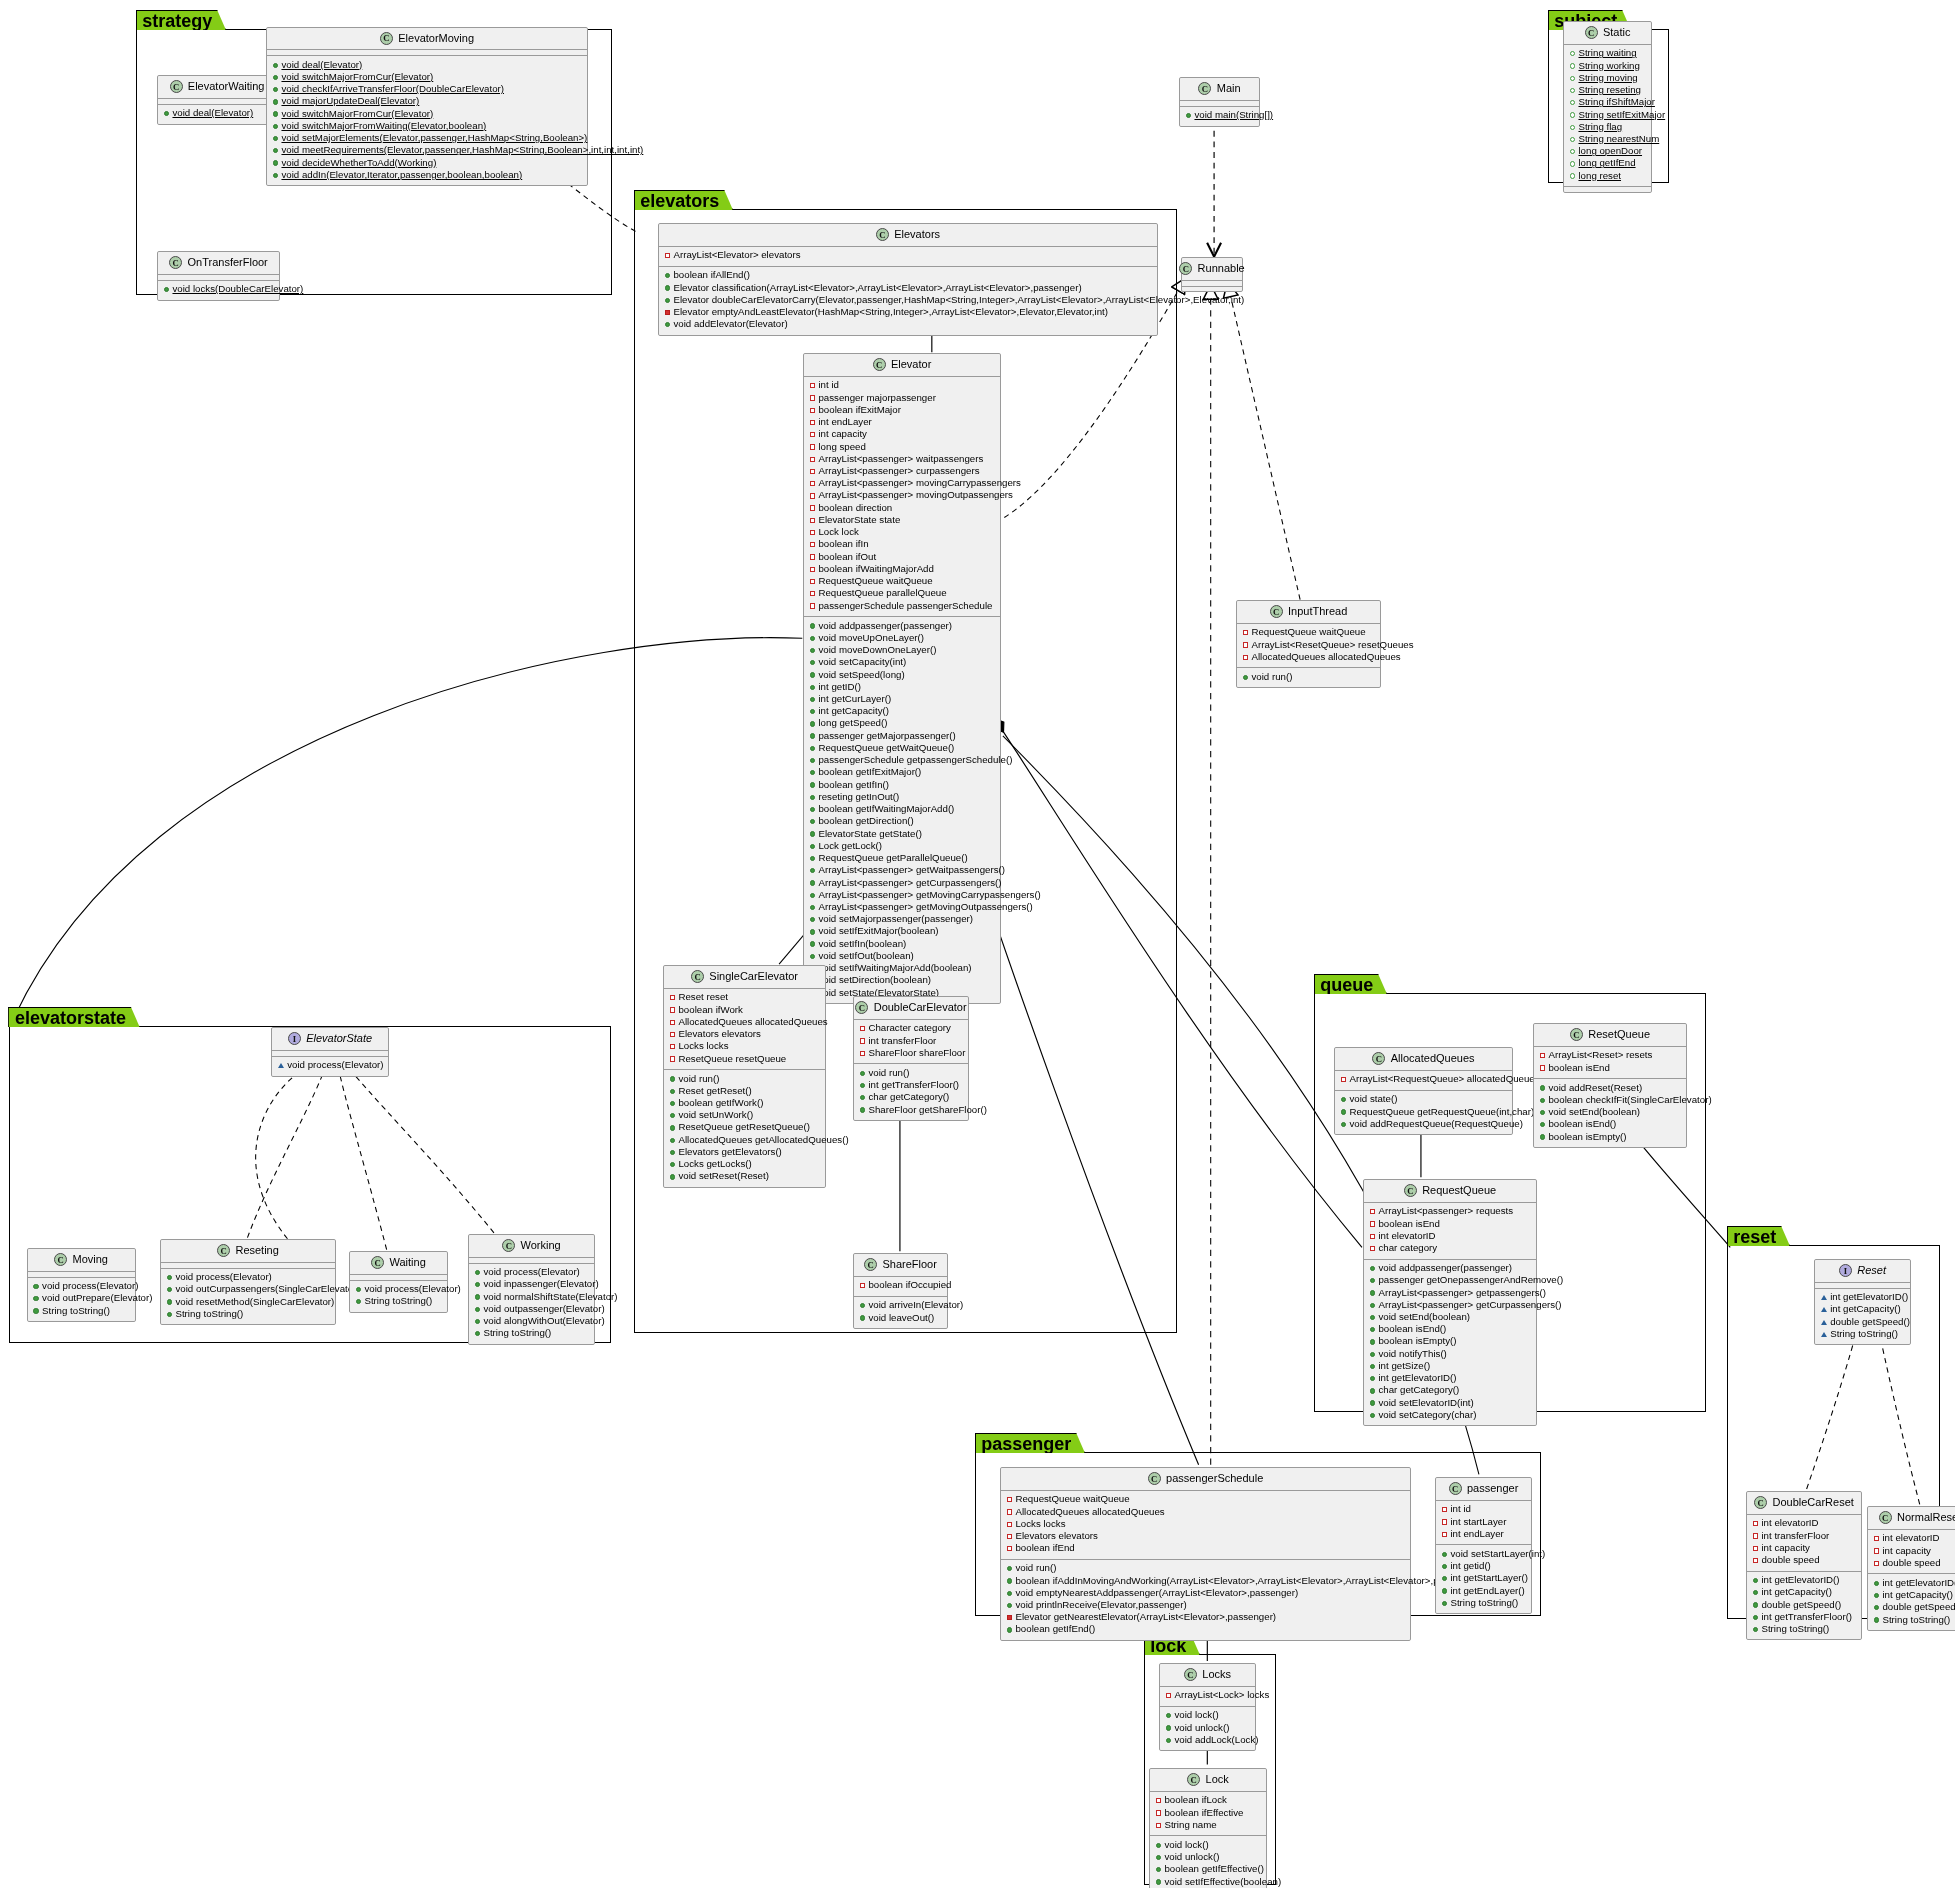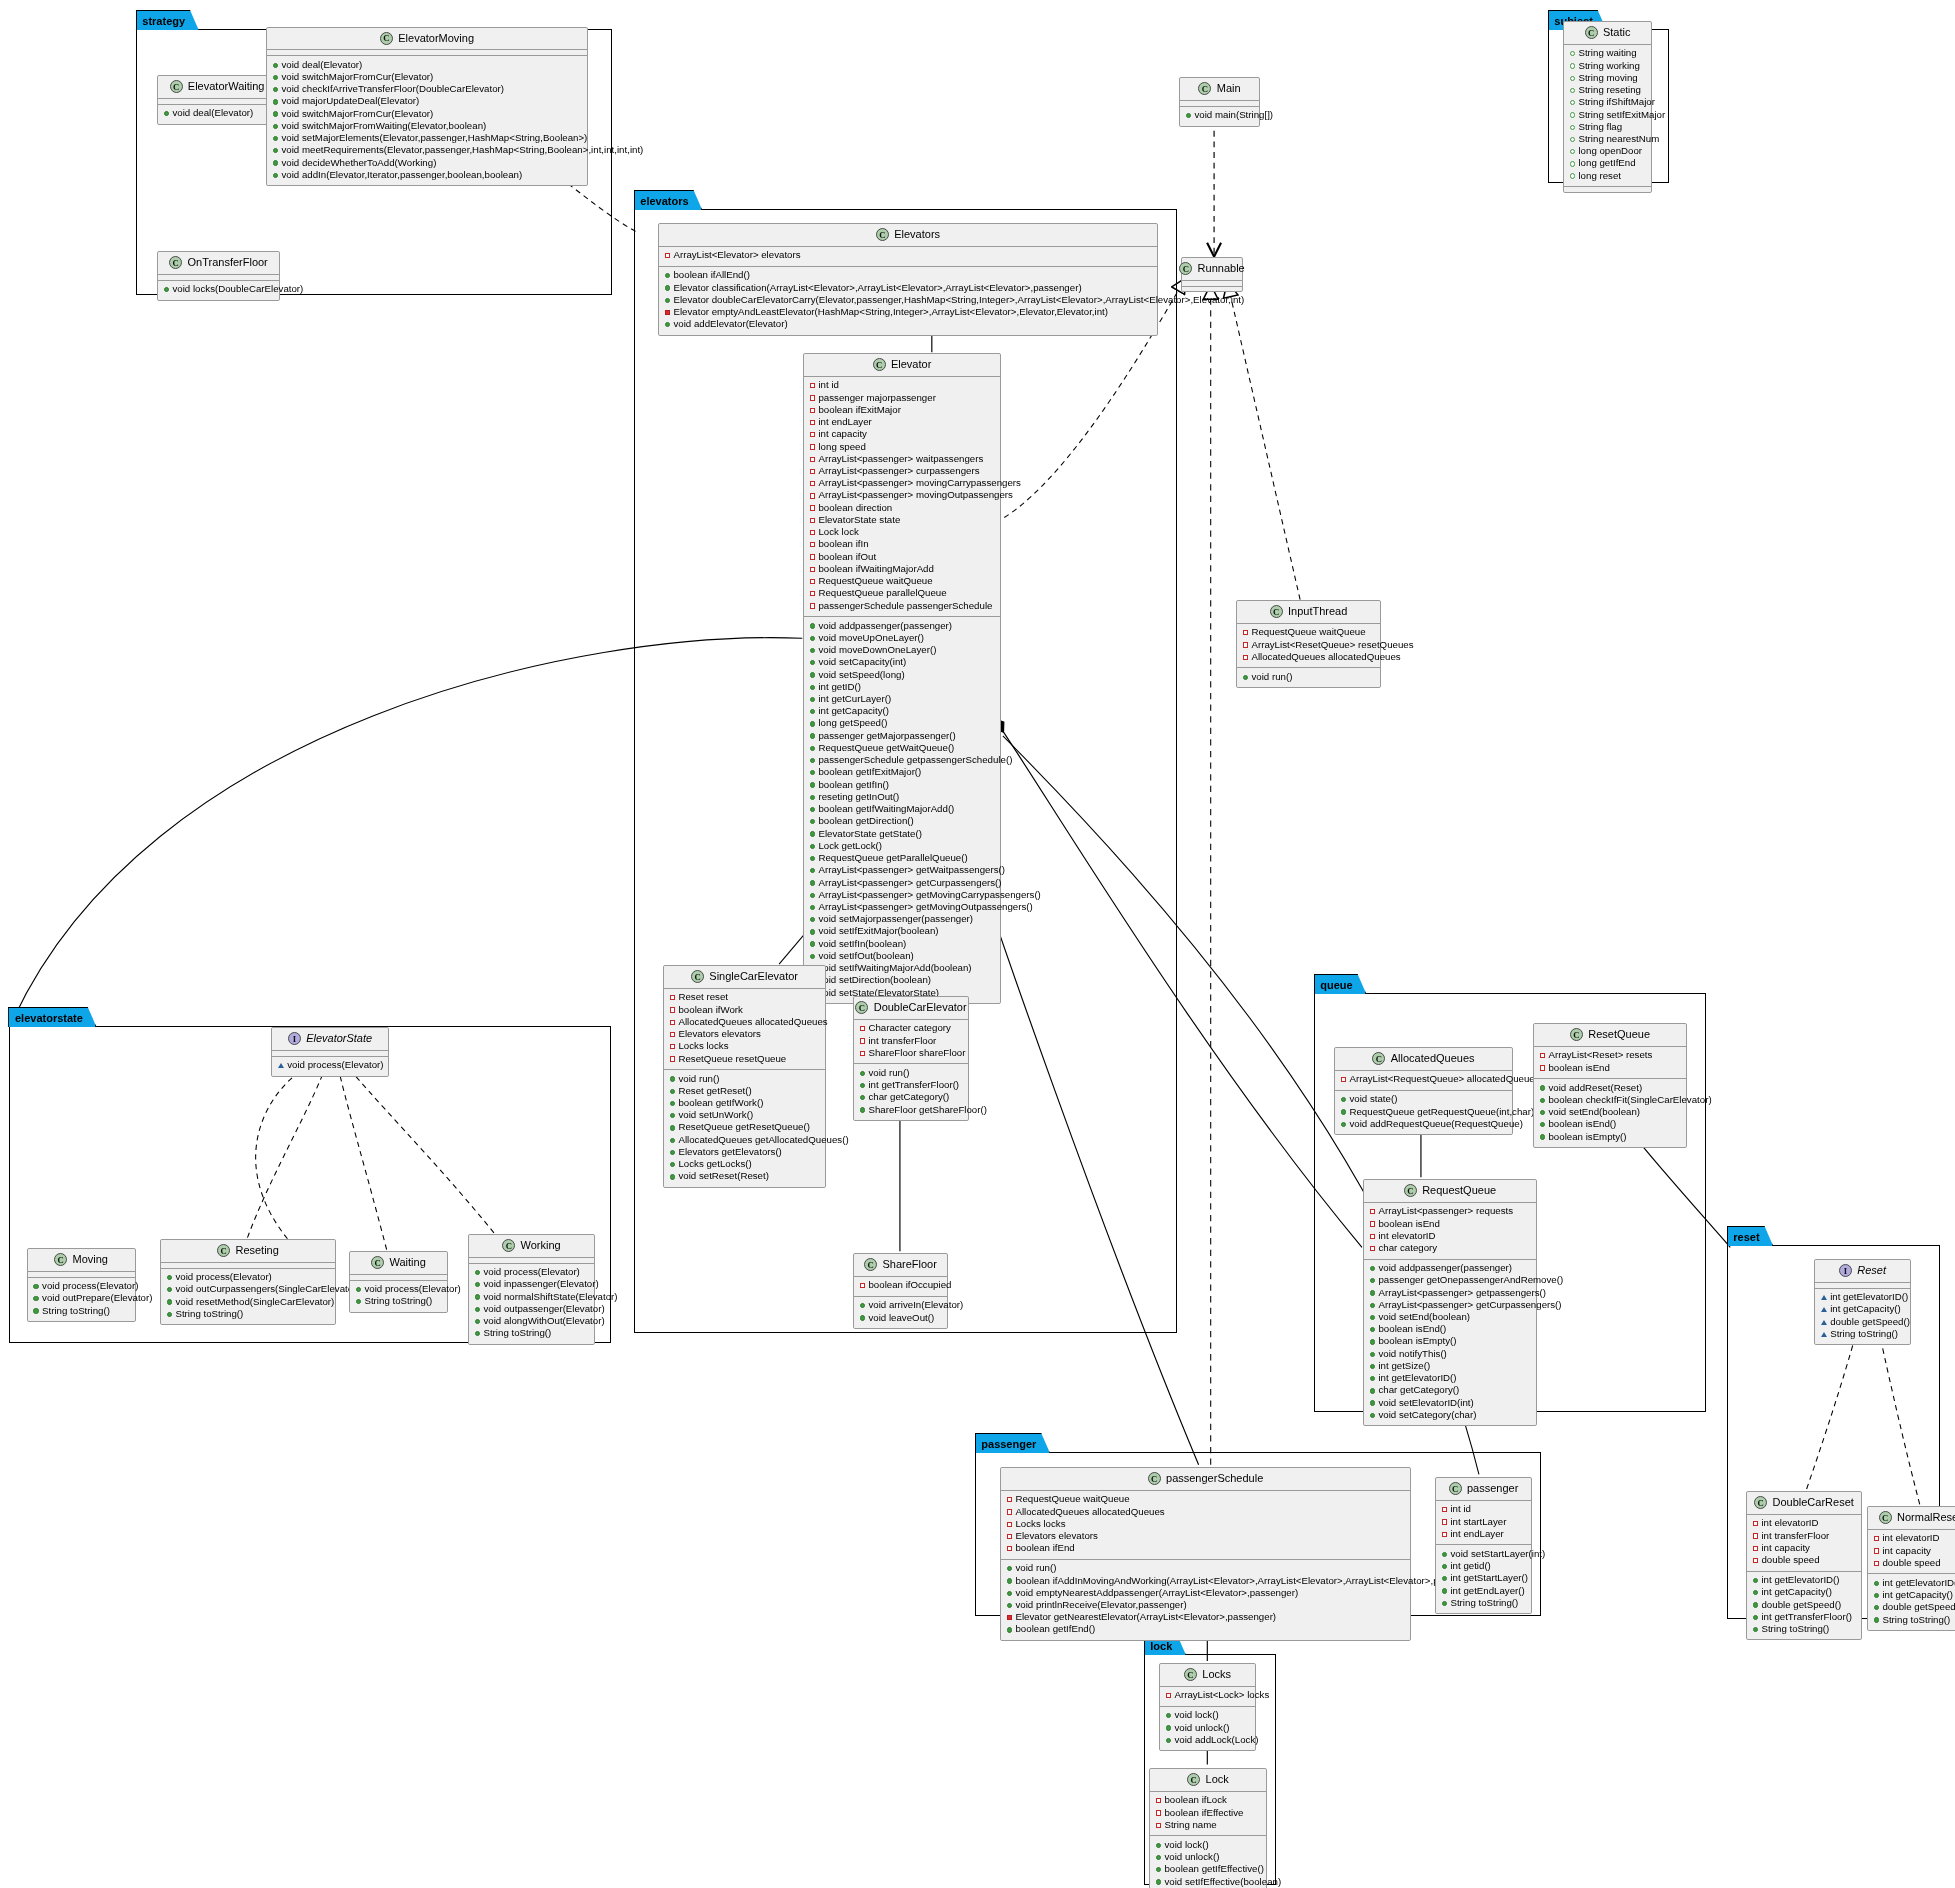--- a/index.html
+++ b/index.html
@@ -9,41 +9,41 @@
     font-family:"Liberation Sans", sans-serif;
     color:#000;
   }
   #canvas { position:absolute; inset:0; }
   svg.edges { position:absolute; left:0; top:0; width:1955px; height:1889px; pointer-events:none; }
 
   
   .pkg { position:absolute; border:1.5px solid #000; background:transparent; }
   .pkg-tab {
     position:absolute; top:-20px; left:-1.5px; height:20px;
-    border:1.5px solid #000; border-bottom:none; background:#0ea5e9;
-    padding:1px 12.6px 0 5.8px; font-weight:bold; font-size:11px; line-height:18.4px;
+    border:1.5px solid #000; border-bottom:none; background:#84cc16;
+    padding:1px 12.6px 0 5.8px; font-weight:bold; font-size:18px; line-height:18.4px;
     white-space:nowrap;
     clip-path: polygon(0 0, calc(100% - 8.7px) 0, 100% 100%, 0 100%);
   }
 
   
   .cls {
     position:absolute; background:#f0f0f0; border:0.5px solid #9a9a9a;
     border-radius:1.9px; font-size:9.7px; line-height:1.0;
   }
   .cls-title {
     display:flex; align-items:center; justify-content:center; gap:5.3px;
     padding:4.4px 6.8px; font-size:11px; white-space:nowrap;
   }
   .cls .sep { height:0.5px; background:#9a9a9a; }
   .cls-sec { padding:3.4px 3.9px 3.9px 3.9px; }
   .cls-sec.empty { height:5.3px; padding:0; }
   .row { display:flex; align-items:center; gap:3.4px; white-space:nowrap; padding:0.7px 0 0.7px 1.9px; font-size:9.7px; }
   .row .txt { line-height:1.12; }
-  .u .txt { }
+  .u .txt { text-decoration:underline; }
 
   
   .ic-class {
     width:13px; height:13px; border-radius:50%;
     background:#adceaa; border:1px solid #4a4a4a;
     display:inline-flex; align-items:center; justify-content:center;
     font-size:8.7px; font-weight:bold; color:#111; flex:0 0 auto;
     font-family:"Liberation Serif", serif;
   }
   .ic-iface {

